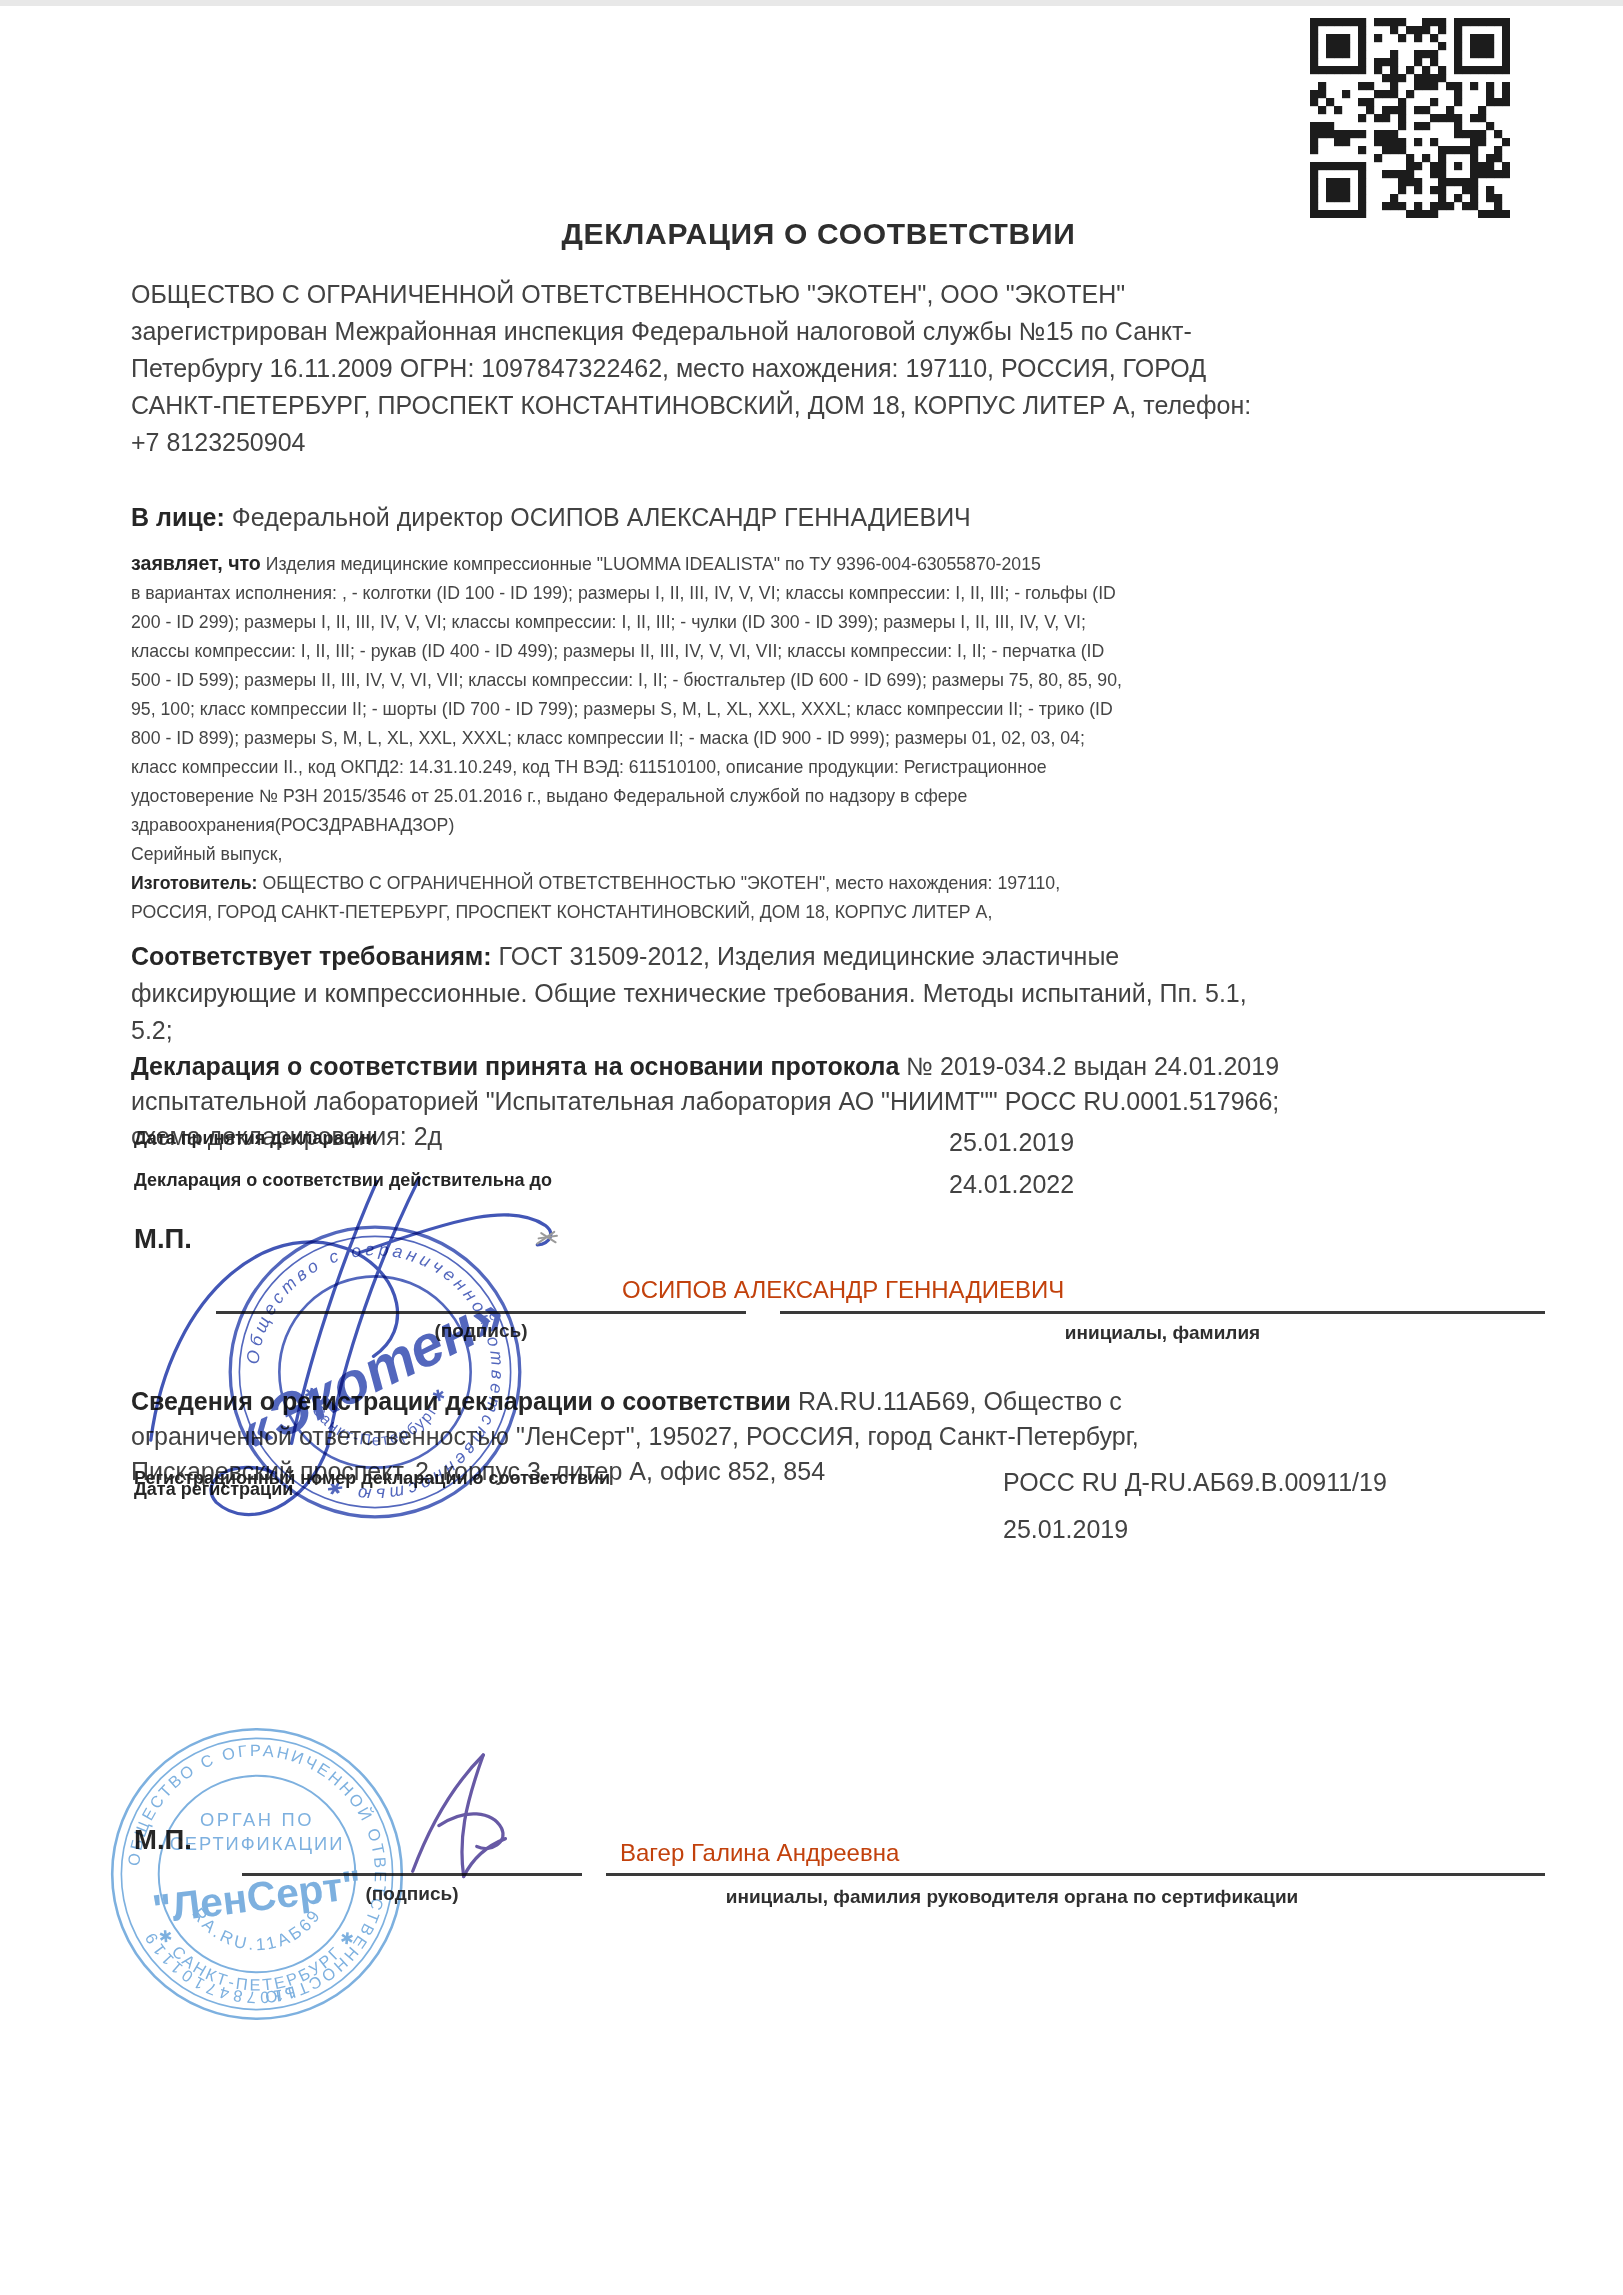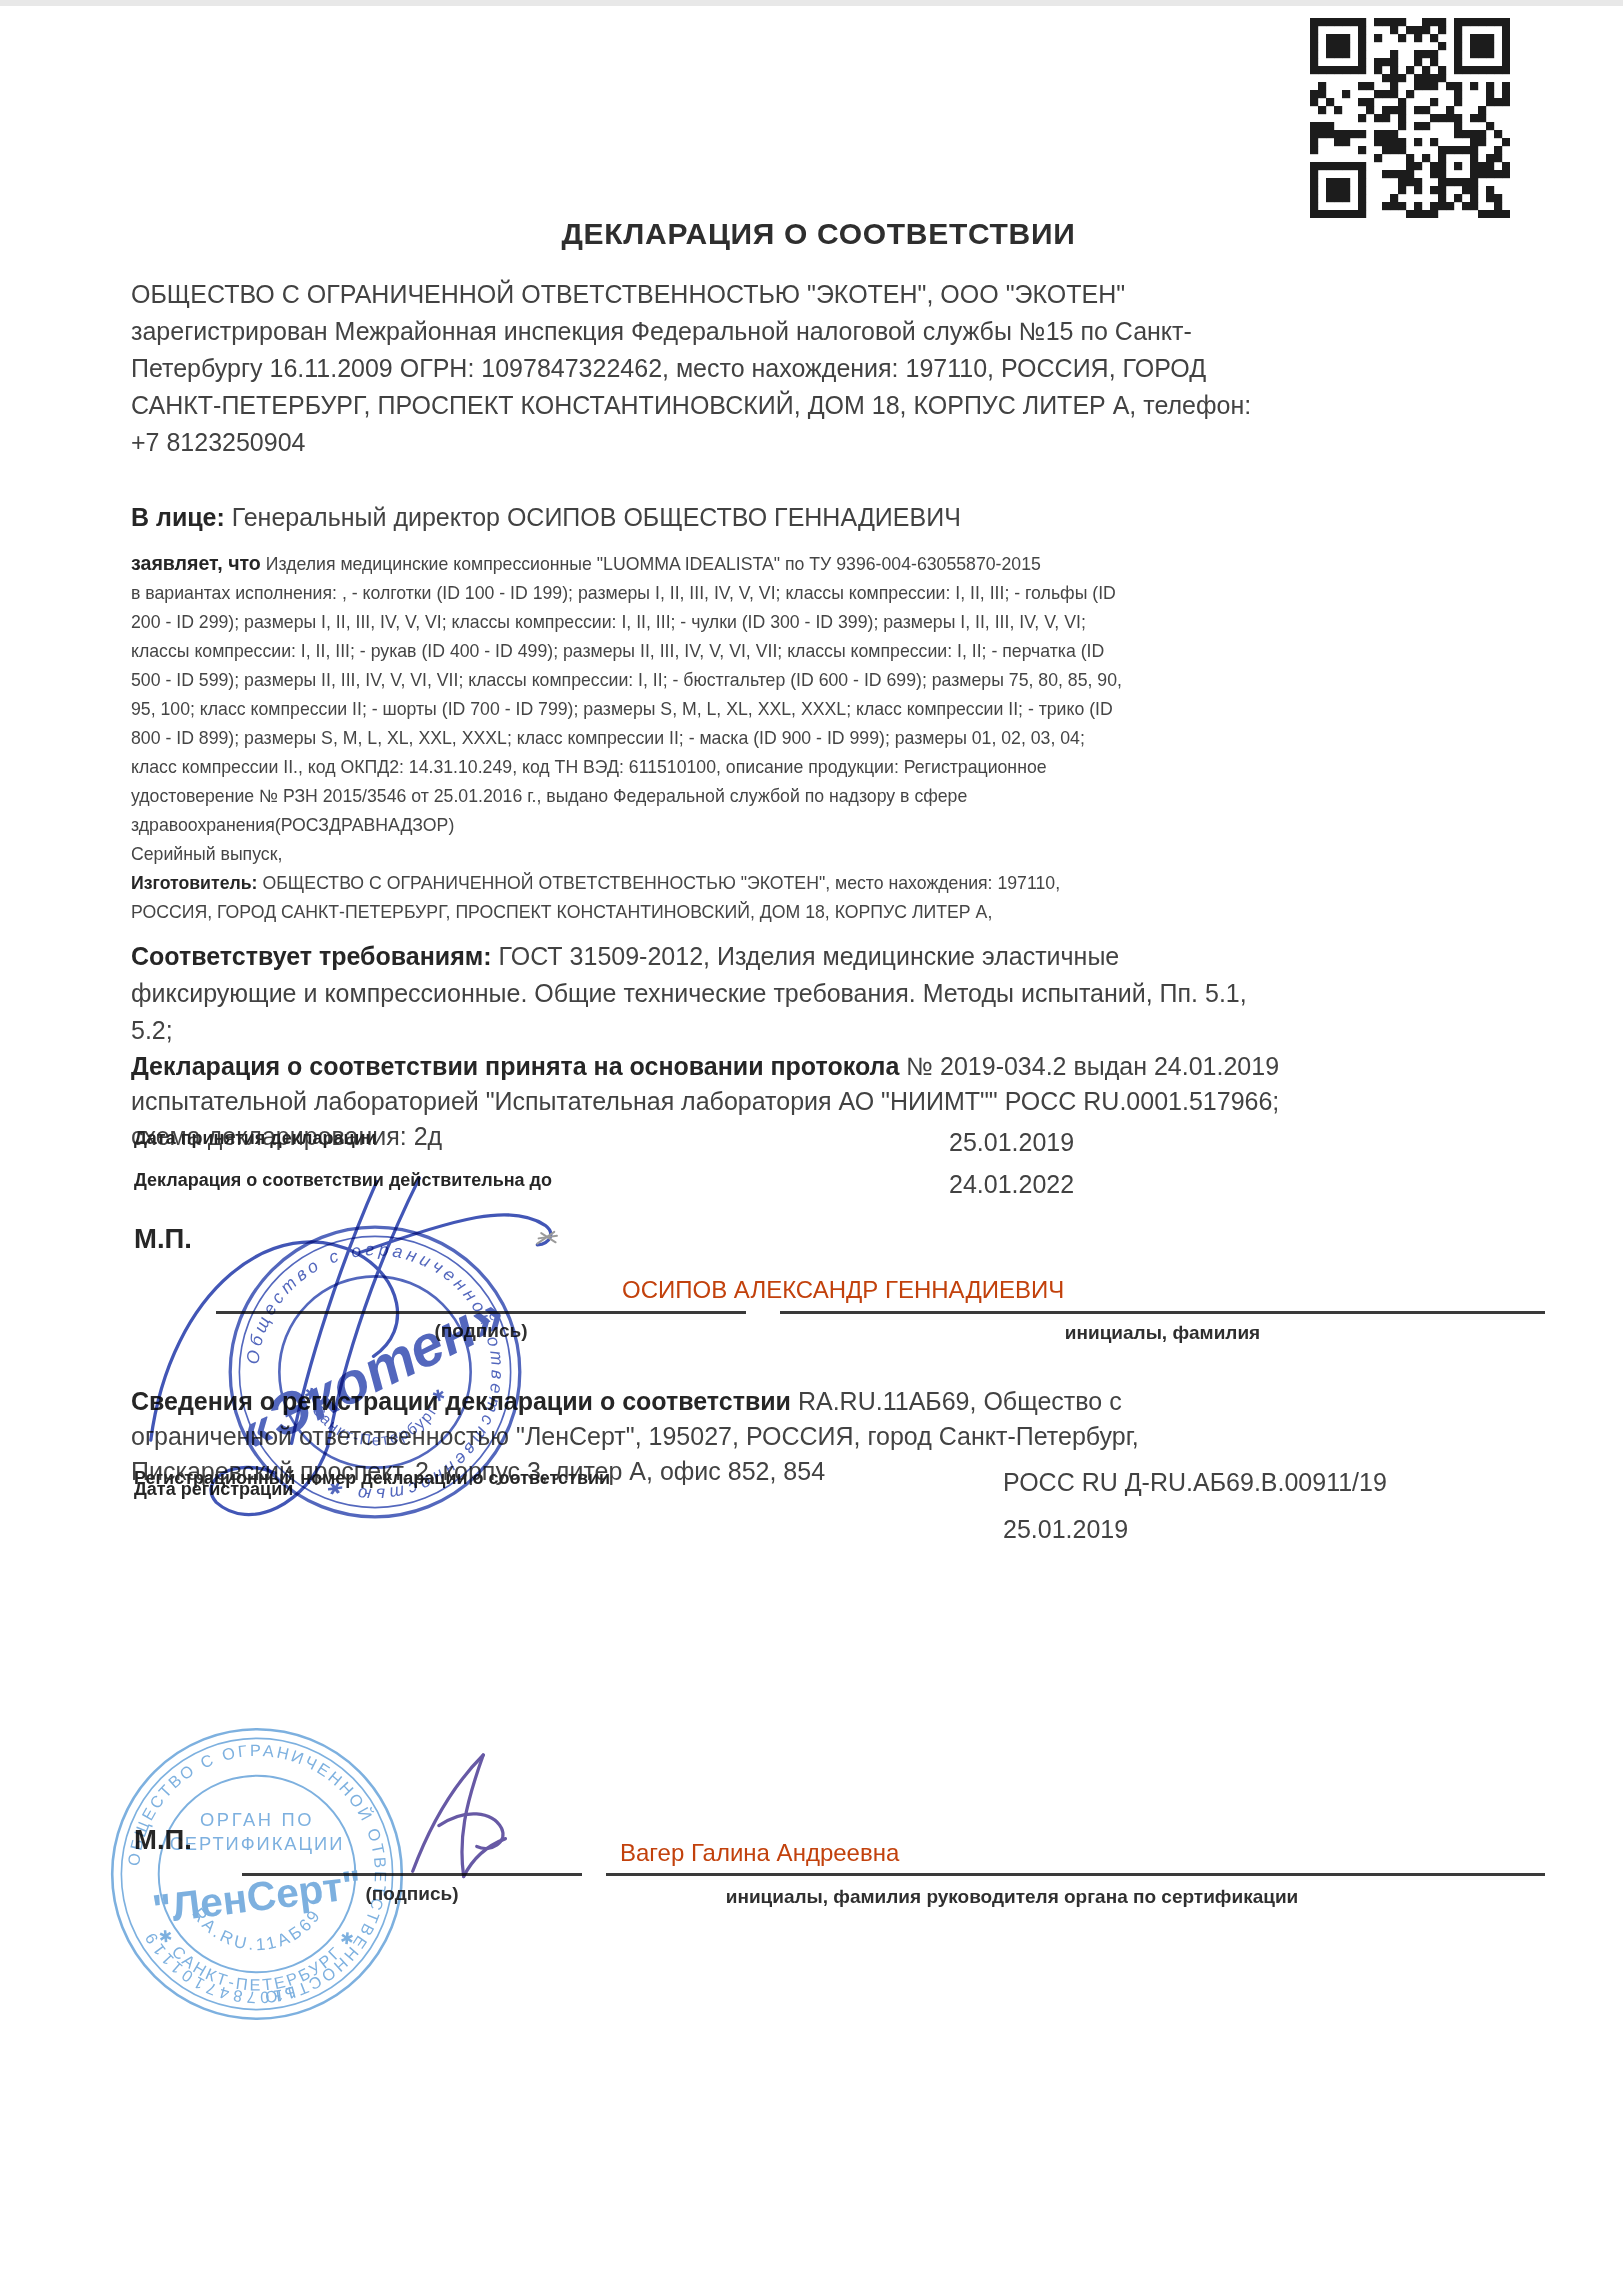--- a/index.html
+++ b/index.html
@@ -337,21 +337,21 @@
 
   <div class="abs title">ДЕКЛАРАЦИЯ О СООТВЕТСТВИИ</div>
 
   <div class="abs big" style="left:131px; top:270px; width:1427px;">ОБЩЕСТВО С ОГРАНИЧЕННОЙ ОТВЕТСТВЕННОСТЬЮ "ЭКОТЕН", ООО "ЭКОТЕН"
 зарегистрирован Межрайонная инспекция Федеральной налоговой службы №15 по Санкт-
 Петербургу 16.11.2009 ОГРН: 1097847322462, место нахождения: 197110, РОССИЯ, ГОРОД
 САНКТ-ПЕТЕРБУРГ, ПРОСПЕКТ КОНСТАНТИНОВСКИЙ, ДОМ 18, КОРПУС ЛИТЕР А, телефон:
 +7 8123250904</div>
 
   <div class="abs big" style="left:131px; top:456px; width:1427px;">
-    <span class="blk">В лице:</span><span> Генеральный директор ОСИПОВ ОБЩЕСТВО ГЕННАДИЕВИЧ</span>
+    <span class="blk">В лице:</span><span> Федеральной директор ОСИПОВ АЛЕКСАНДР ГЕННАДИЕВИЧ</span>
   </div>
 
   <div class="abs dense" style="left:131px; top:514px; width:1453px;">
     <span class="blk stmt-label">заявляет, что</span><span> Изделия медицинские компрессионные "LUOMMA IDEALISTA" по ТУ 9396-004-63055870-2015
 в вариантах исполнения: , - колготки (ID 100 - ID 199); размеры I, II, III, IV, V, VI; классы компрессии: I, II, III; - гольфы (ID
 200 - ID 299); размеры I, II, III, IV, V, VI; классы компрессии: I, II, III; - чулки (ID 300 - ID 399); размеры I, II, III, IV, V, VI;
 классы компрессии: I, II, III; - рукав (ID 400 - ID 499); размеры II, III, IV, V, VI, VII; классы компрессии: I, II; - перчатка (ID
 500 - ID 599); размеры II, III, IV, V, VI, VII; классы компрессии: I, II; - бюстгальтер (ID 600 - ID 699); размеры 75, 80, 85, 90,
 95, 100; класс компрессии II; - шорты (ID 700 - ID 799); размеры S, M, L, XL, XXL, XXXL; класс компрессии II; - трико (ID
 800 - ID 899); размеры S, M, L, XL, XXL, XXXL; класс компрессии II; - маска (ID 900 - ID 999); размеры 01, 02, 03, 04;

